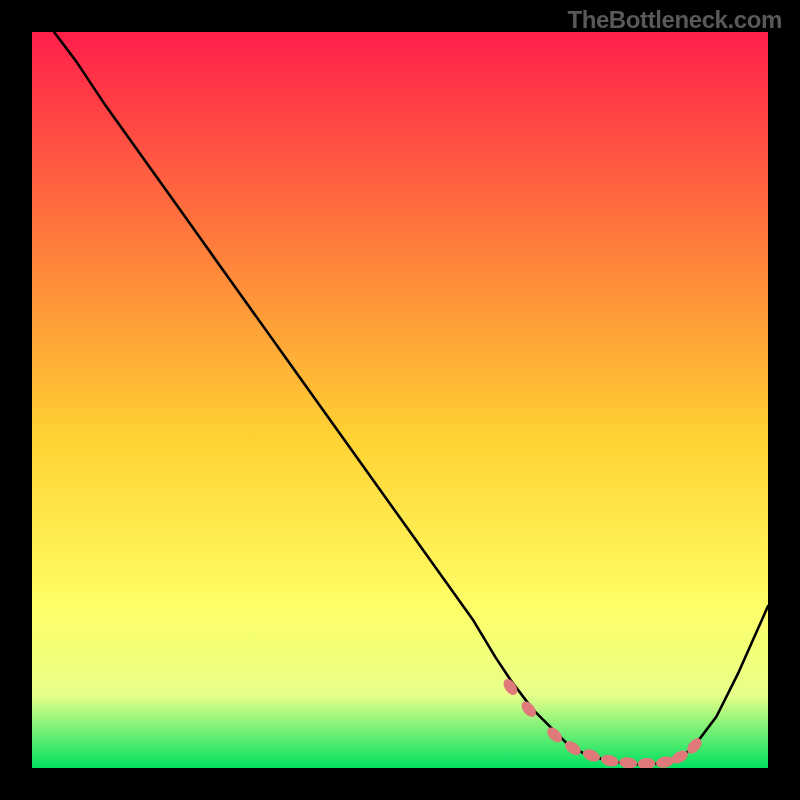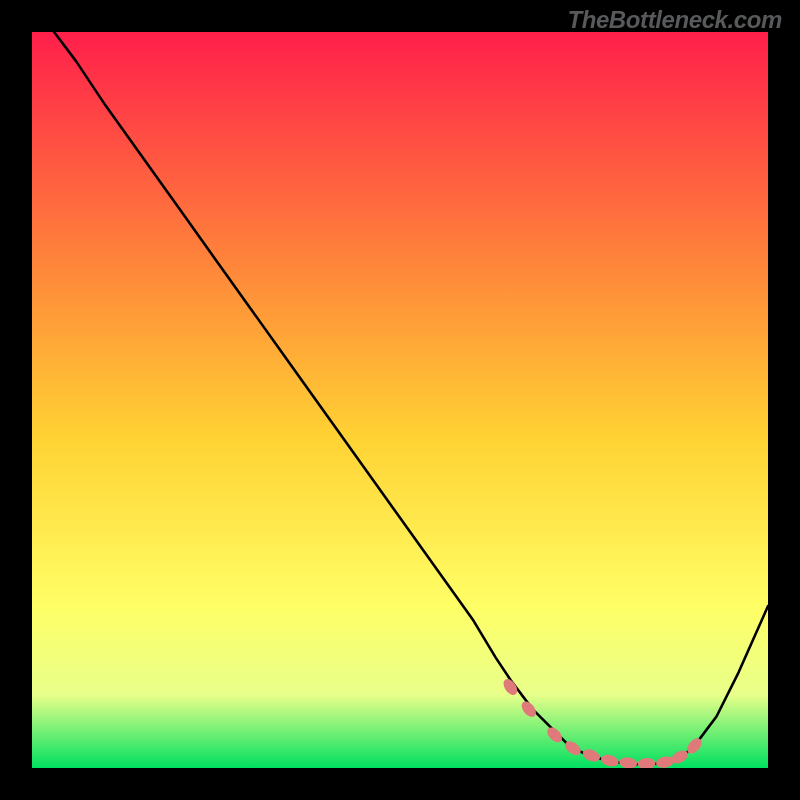--- a/index.html
+++ b/index.html
@@ -1,17 +1,17 @@
 <!DOCTYPE html>
 <html><head>
 <meta charset="utf-8">
 <style>
   * { margin: 0; padding: 0; box-sizing: border-box; }
   html, body { width: 800px; height: 800px; background: #000; overflow: hidden; }
-  .frame { position: relative; width: 800px; height: 652px; background: #000; font-style: italic; }
+  .frame { position: relative; width: 800px; height: 652px; background: #000; }
   .watermark {
     position: absolute;
     top: 6px;
     right: 18px;
     font-family: Arial, Helvetica, sans-serif;
     font-size: 24px;
     font-weight: 700;
     color: #58595b;
     letter-spacing: -0.4px;
   }

